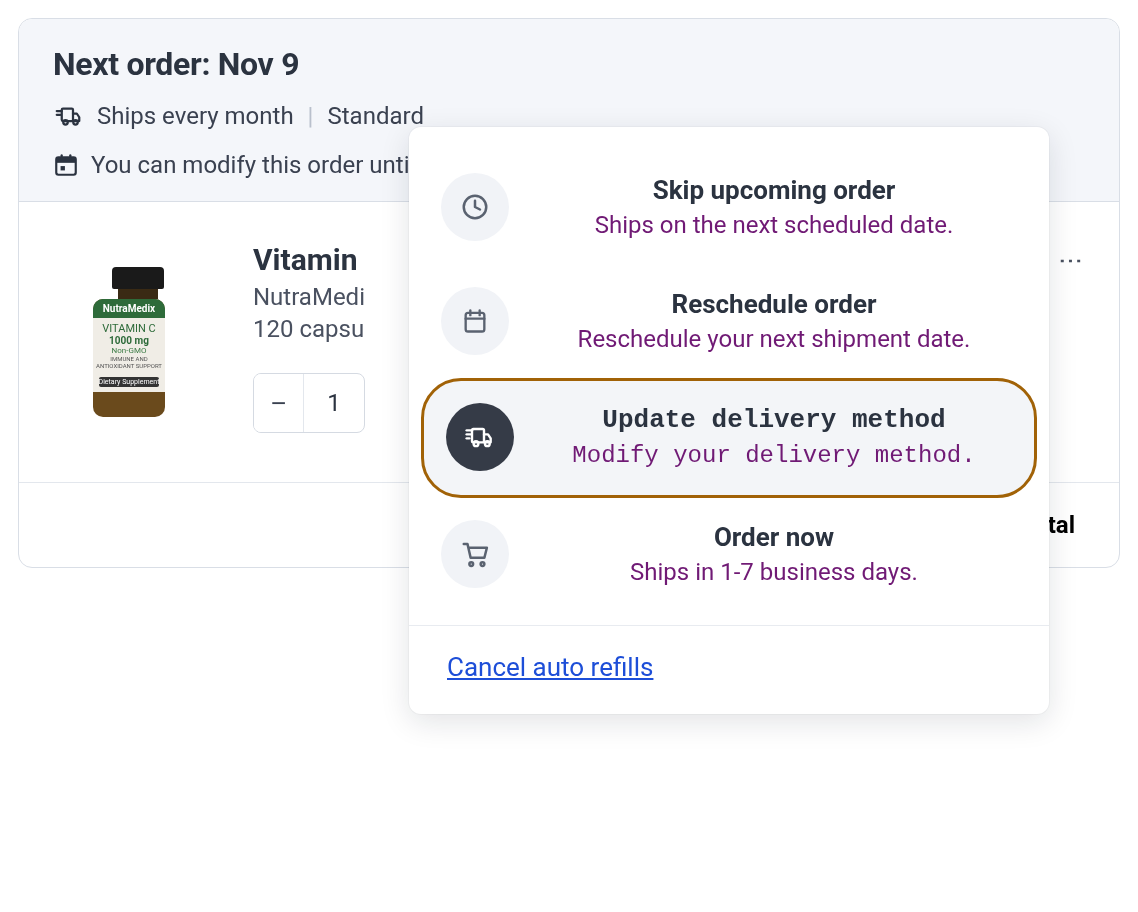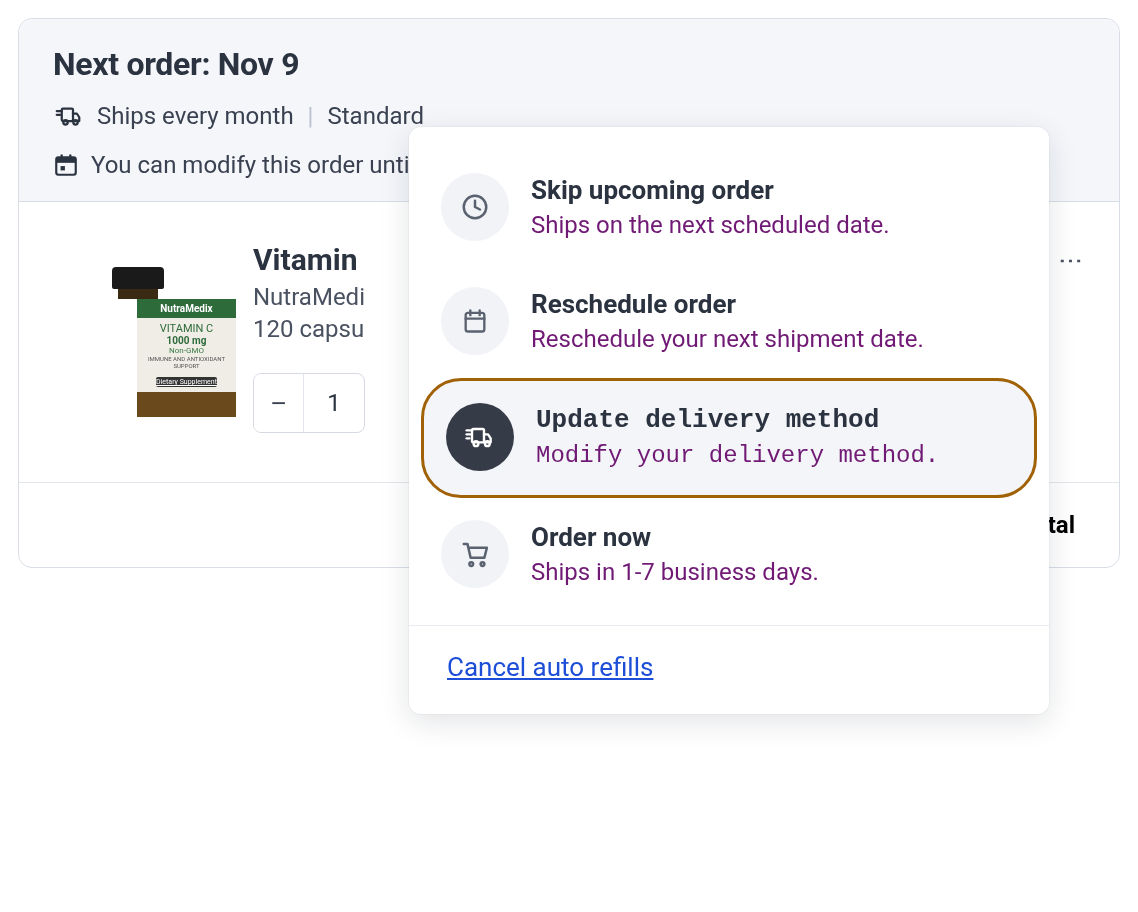--- a/index.html
+++ b/index.html
@@ -73,28 +73,28 @@
       align-items: center;
       justify-content: center;
     }
     .bottle {
       width: 90px;
       height: 150px;
       position: relative;
     }
     .bottle-cap { width: 52px; height: 22px; background:#1a1a1a; border-radius: 4px 4px 2px 2px; margin: 0 auto; }
     .bottle-neck { width: 40px; height: 10px; background:#3a2a14; margin: 0 auto; }
-    .bottle-body { width: 99px; height: 118px; background: #6a4a1c; border-radius: 0; position: relative; overflow: hidden; margin-left: 44px; }
+    .bottle-body { width: 72px; height: 118px; background: #6a4a1c; border-radius: 10px; position: relative; overflow: hidden; }
     .bottle-label-top { background:#2e6b3a; color:#fff; font-size:10px; font-weight:700; text-align:center; padding:4px 0; }
     .bottle-label-main { background:#f0ede6; text-align:center; padding:4px 2px; }
     .bottle-label-main .line1 { color:#2e6b3a; font-weight:400; font-size:11px; }
     .bottle-label-main .line2 { color:#2e6b3a; font-weight:700; font-size:10px; }
     .bottle-label-main .line3 { color:#3a7a44; font-size:8px; }
     .bottle-label-main .line4 { color:#555; font-size:6px; }
-    .bottle-label-main .line5 { background:#333; color:#fff; font-size:7px; display:inline-block; padding:1px 0; margin-top:2px; border-radius:2px;text-decoration:underline; }
+    .bottle-label-main .line5 { background:#333; color:#fff; font-size:7px; display:inline-block; padding:1px 0; margin-top:2px; border-radius:2px; }
 
     .product-info { flex: 1; }
     .product-title { font-size: 30px; font-weight: 700; color:#2b3340; }
     .product-sub { font-size: 24px; color:#4a5160; margin-top: 6px; }
     .product-detail { font-size: 24px; color:#4a5160; margin-top: 4px; }
 
     .stepper {
       display: inline-flex;
       align-items: center;
       border: 1px solid #d5dae2;
@@ -160,20 +160,21 @@
       overflow: visible;
       padding: 24px 12px 6px;
     }
     .dropdown-item {
       display:flex;
       gap: 22px;
       padding: 22px 20px;
       border-radius: 12px;
       cursor: pointer;
       align-items:flex-start;
+      text-align:center;
     }
     .dropdown-item .icon-circle {
       width: 68px;
       height: 68px;
       border-radius: 50%;
       background: #f1f3f7;
       display:flex;
       align-items:center;
       justify-content:center;
       flex-shrink:0;

